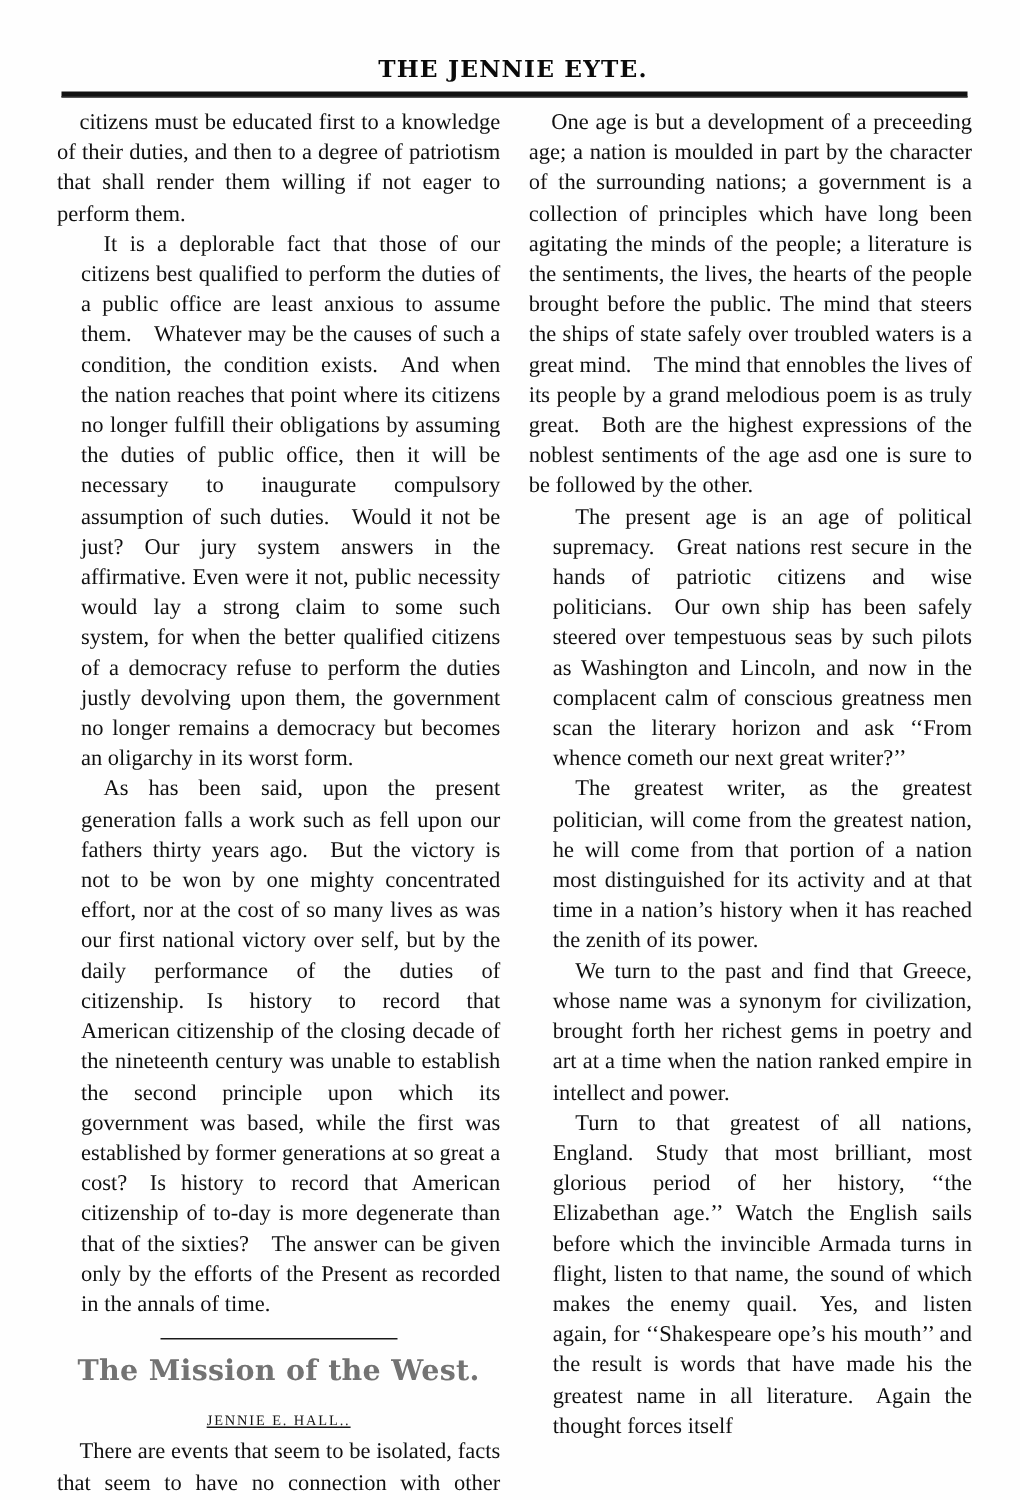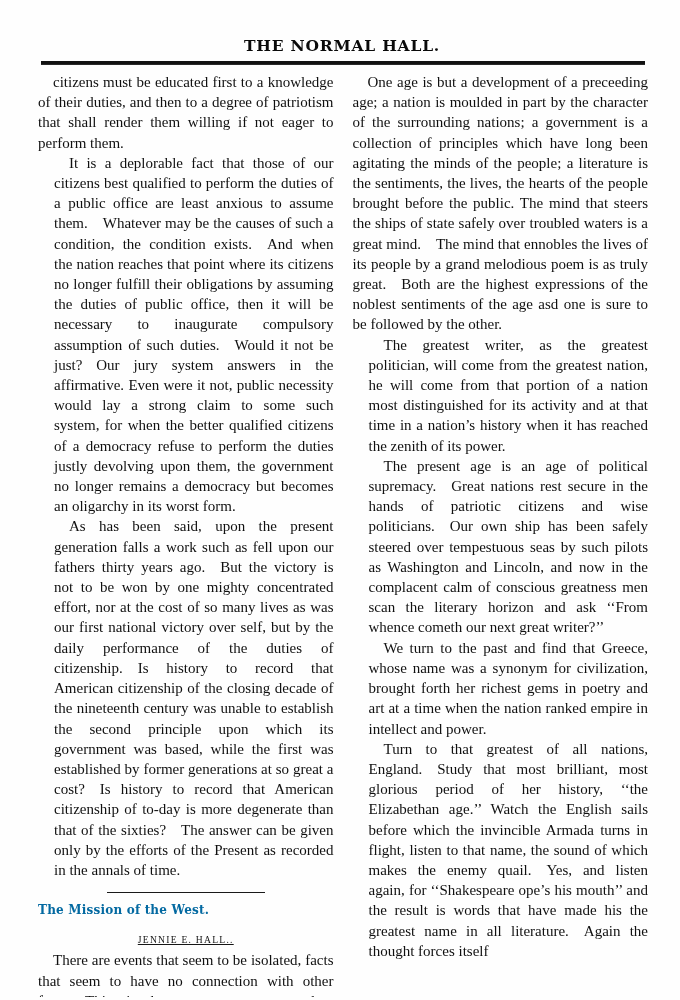--- a/index.html
+++ b/index.html
@@ -88,44 +88,44 @@
   
   .section-divider {
     width: 158px;
     height: 1px;
     background: #1a1a1a;
     margin: 12px auto 11px auto;
   }
   .article-title {
     font-family: "DejaVu Serif", "Liberation Serif", serif;
     font-weight: bold;
-    font-size: 12px;
-    text-align: left;
+    font-size: 19px;
+    text-align: center;
     letter-spacing: 0.2px;
-    color: #0369a1;
+    color: #737373;
     margin: 0 0 5px 0;
     line-height: 1.15;
   }
   .article-byline {
     font-size: 9.6px;
     text-align: center;
     letter-spacing: 1.25px;
     color: #151515;
     margin: 16px 0 5px 0;
     line-height: 1.2;
     text-decoration: underline;
   }
 </style>
 </head>
 <body>
 
 <div class="page">
 
   <div class="masthead">
-    <div class="masthead-title">THE NORMAL HALL.</div>
+    <div class="masthead-title">THE JENNIE EYTE.</div>
   </div>
 
   <div class="head-rule"></div>
 
   <div class="columns">
 
     <div class="col">
       <p class="para">citizens must be educated first to a knowledge of their duties, and then to a degree of patriotism that shall render them willing if not eager to perform them.</p>
       <p class="para">It is a deplorable fact that those of our citizens best qualified to perform the duties of a public office are least anxious to assume them. Whatever may be the causes of such a condition, the condition exists. And when the nation reaches that point where its citizens no longer fulfill their obligations by assuming the duties of public office, then it will be necessary to inaugurate compulsory assumption of such duties. Would it not be just? Our jury system answers in the affirmative. Even were it not, public necessity would lay a strong claim to some such system, for when the better qualified citizens of a democracy refuse to perform the duties justly devolving upon them, the government no longer remains a democracy but becomes an oligarchy in its worst form.</p>
       <p class="para">As has been said, upon the present generation falls a work such as fell upon our fathers thirty years ago. But the victory is not to be won by one mighty concentrated effort, nor at the cost of so many lives as was our first national victory over self, but by the daily performance of the duties of citizenship. Is history to record that American citizenship of the closing decade of the nineteenth century was unable to establish the second principle upon which its government was based, while the first was established by former generations at so great a cost? Is history to record that American citizenship of to-day is more degenerate than that of the sixties? The answer can be given only by the efforts of the Present as recorded in the annals of time.</p>
@@ -133,20 +133,20 @@
       <div class="section-divider"></div>
 
       <h2 class="article-title">The Mission of the West.</h2>
       <div class="article-byline">JENNIE E. HALL..</div>
 
       <p class="para">There are events that seem to be isolated, facts that seem to have no connection with other facts. This is because men are careless observers and do not look closely enough to see the fine thread which destiny has woven binding the past to the present, the present to the future.</p>
     </div>
 
     <div class="col">
       <p class="para">One age is but a development of a preceeding age; a nation is moulded in part by the character of the surrounding nations; a government is a collection of principles which have long been agitating the minds of the people; a literature is the sentiments, the lives, the hearts of the people brought before the public. The mind that steers the ships of state safely over troubled waters is a great mind. The mind that ennobles the lives of its people by a grand melodious poem is as truly great. Both are the highest expressions of the noblest sentiments of the age asd one is sure to be followed by the other.</p>
+      <p class="para">The present age is an age of political supremacy. Great nations rest secure in the hands of patriotic citizens and wise politicians. Our own ship has been safely steered over tempestuous seas by such pilots as Washington and Lincoln, and now in the complacent calm of conscious greatness men scan the literary horizon and ask ‘‘From whence cometh our next great writer?’’</p>
       <p class="para">The greatest writer, as the greatest politician, will come from the greatest nation, he will come from that portion of a nation most distinguished for its activity and at that time in a nation’s history when it has reached the zenith of its power.</p>
-      <p class="para">The present age is an age of political supremacy. Great nations rest secure in the hands of patriotic citizens and wise politicians. Our own ship has been safely steered over tempestuous seas by such pilots as Washington and Lincoln, and now in the complacent calm of conscious greatness men scan the literary horizon and ask ‘‘From whence cometh our next great writer?’’</p>
       <p class="para">We turn to the past and find that Greece, whose name was a synonym for civilization, brought forth her richest gems in poetry and art at a time when the nation ranked empire in intellect and power.</p>
       <p class="para">Turn to that greatest of all nations, England. Study that most brilliant, most glorious period of her history, ‘‘the Elizabethan age.’’ Watch the English sails before which the invincible Armada turns in flight, listen to that name, the sound of which makes the enemy quail. Yes, and listen again, for ‘‘Shakespeare ope’s his mouth’’ and the result is words that have made his the greatest name in all literature. Again the thought forces itself</p>
     </div>
 
   </div>
 </div>
 
 </body></html>

